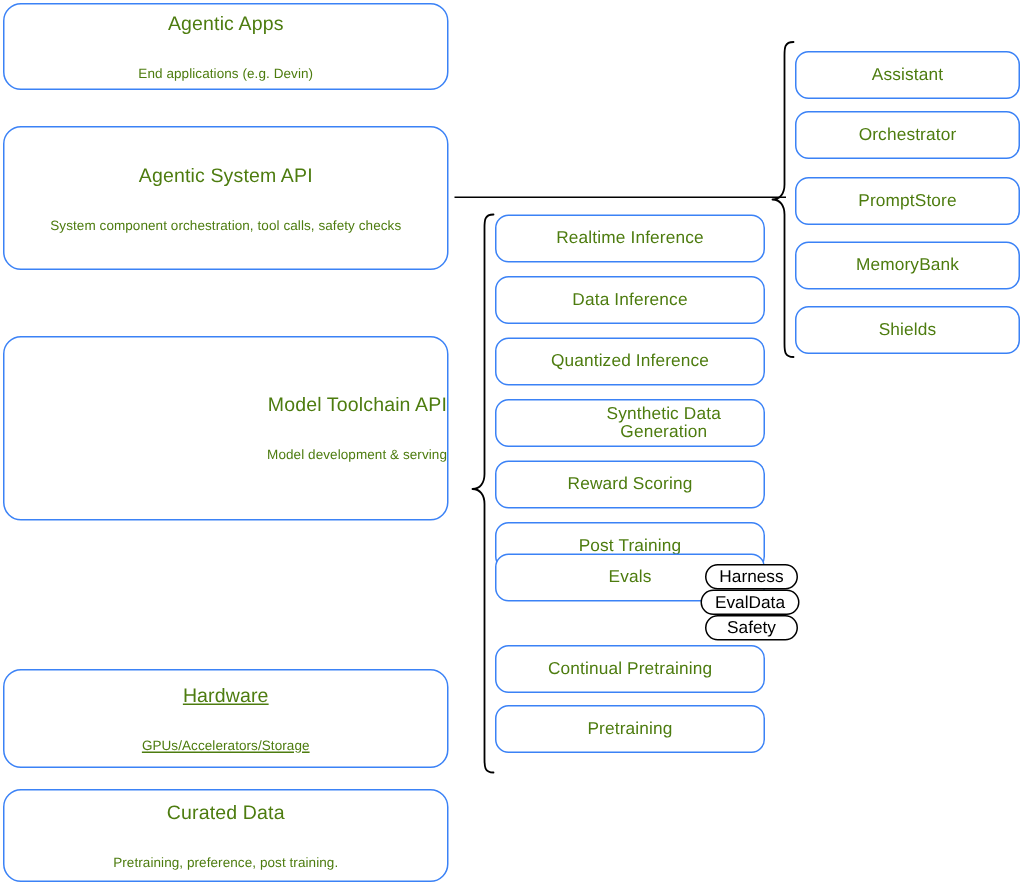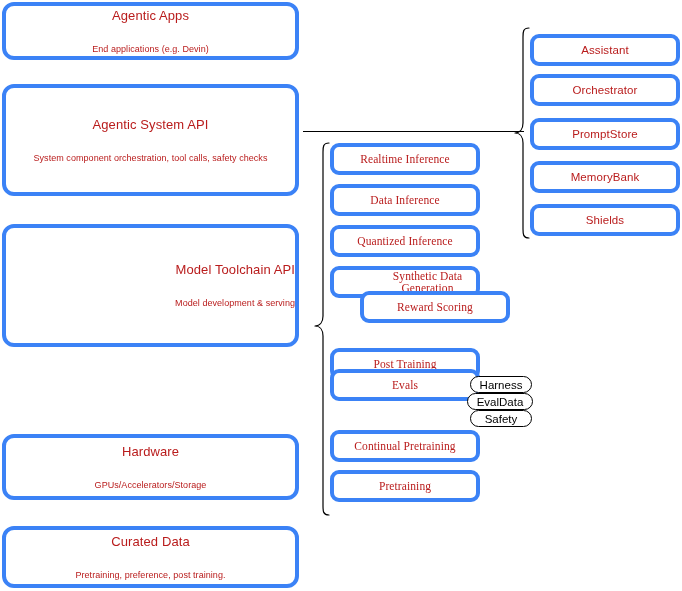--- a/index.html
+++ b/index.html
@@ -17,29 +17,29 @@
     width: 682px;
     height: 591px;
     background: #ffffff;
     overflow: hidden;
   }
 
   
   .box {
     position: absolute;
     box-sizing: border-box;
-    border: 4px solid #3b82f6;
+    border: 1px solid #3b82f6;
     border-radius: 10px;
     background: #ffffff;
     display: flex;
     flex-direction: column;
     align-items: center;
     justify-content: center;
     text-align: center;
-    color: #b91c1c;
+    color: #4d7c0f;
   }
 
   
   .layer {
     left: 2px;
     width: 297px;
     border-radius: 12px;
   }
   .layer .title {
     font-size: 13px;
@@ -53,21 +53,21 @@
     letter-spacing: .05px;
   }
 
   
   .chip {
     height: 32px;
     border-radius: 9px;
     font-size: 11.5px;
     letter-spacing: .1px;
   }
-  .chip.mid  { left: 330px; width: 150px; font-family: Liberation Serif, serif; }
+  .chip.mid  { left: 330px; width: 180px; }
   .chip.right{ left: 530px; width: 150px; }
 
   
   .pill {
     position: absolute;
     box-sizing: border-box;
     border: 1px solid #000000;
     border-radius: 999px;
     background: #ffffff;
     display: flex;
@@ -93,32 +93,32 @@
 </head>
 <body>
 
 <div id="canvas">
 
   <div class="box layer" style="top:2px; height:58px;">
     <div class="title">Agentic Apps</div>
     <div class="subtitle">End applications (e.g. Devin)</div>
   </div>
 
-  <div class="box layer" style="top:84px; height:112px;">
+  <div class="box layer" style="top:84px; height:96px;">
     <div class="title">Agentic System API</div>
     <div class="subtitle">System component orchestration, tool calls, safety checks</div>
   </div>
 
   <div class="box layer" style="top:224px; height:123px;align-items:flex-end;">
     <div class="title">Model Toolchain API</div>
     <div class="subtitle">Model development &amp; serving</div>
   </div>
 
 
-  <div class="box layer" style="top:434px; height:66px;">
+  <div class="box layer" style="top:446px; height:66px;text-decoration:underline;">
     <div class="title">Hardware</div>
     <div class="subtitle">GPUs/Accelerators/Storage</div>
   </div>
 
   <div class="box layer" style="top:526px; height:62px;">
     <div class="title">Curated Data</div>
     <div class="subtitle">Pretraining, preference, post training.</div>
   </div>
 
   <div class="hline" style="left:303px; top:131px; width:221px;"></div>
@@ -142,21 +142,21 @@
   </div>
   <div class="box chip mid" style="top:184px;">
     <span>Data Inference</span>
   </div>
   <div class="box chip mid" style="top:225px;">
     <span>Quantized Inference</span>
   </div>
   <div class="box chip mid" style="top:266px;padding-left:45px;">
     <span>Synthetic Data Generation</span>
   </div>
-  <div class="box chip mid" style="top:291px;margin-left:30px;">
+  <div class="box chip mid" style="top:307px;">
     <span>Reward Scoring</span>
   </div>
   <div class="box chip mid" style="top:348px;">
     <span>Post Training</span>
   </div>
   <div class="box chip mid" style="top:369px;">
     <span>Evals</span>
   </div>
   <div class="box chip mid" style="top:430px;">
     <span>Continual Pretraining</span>

